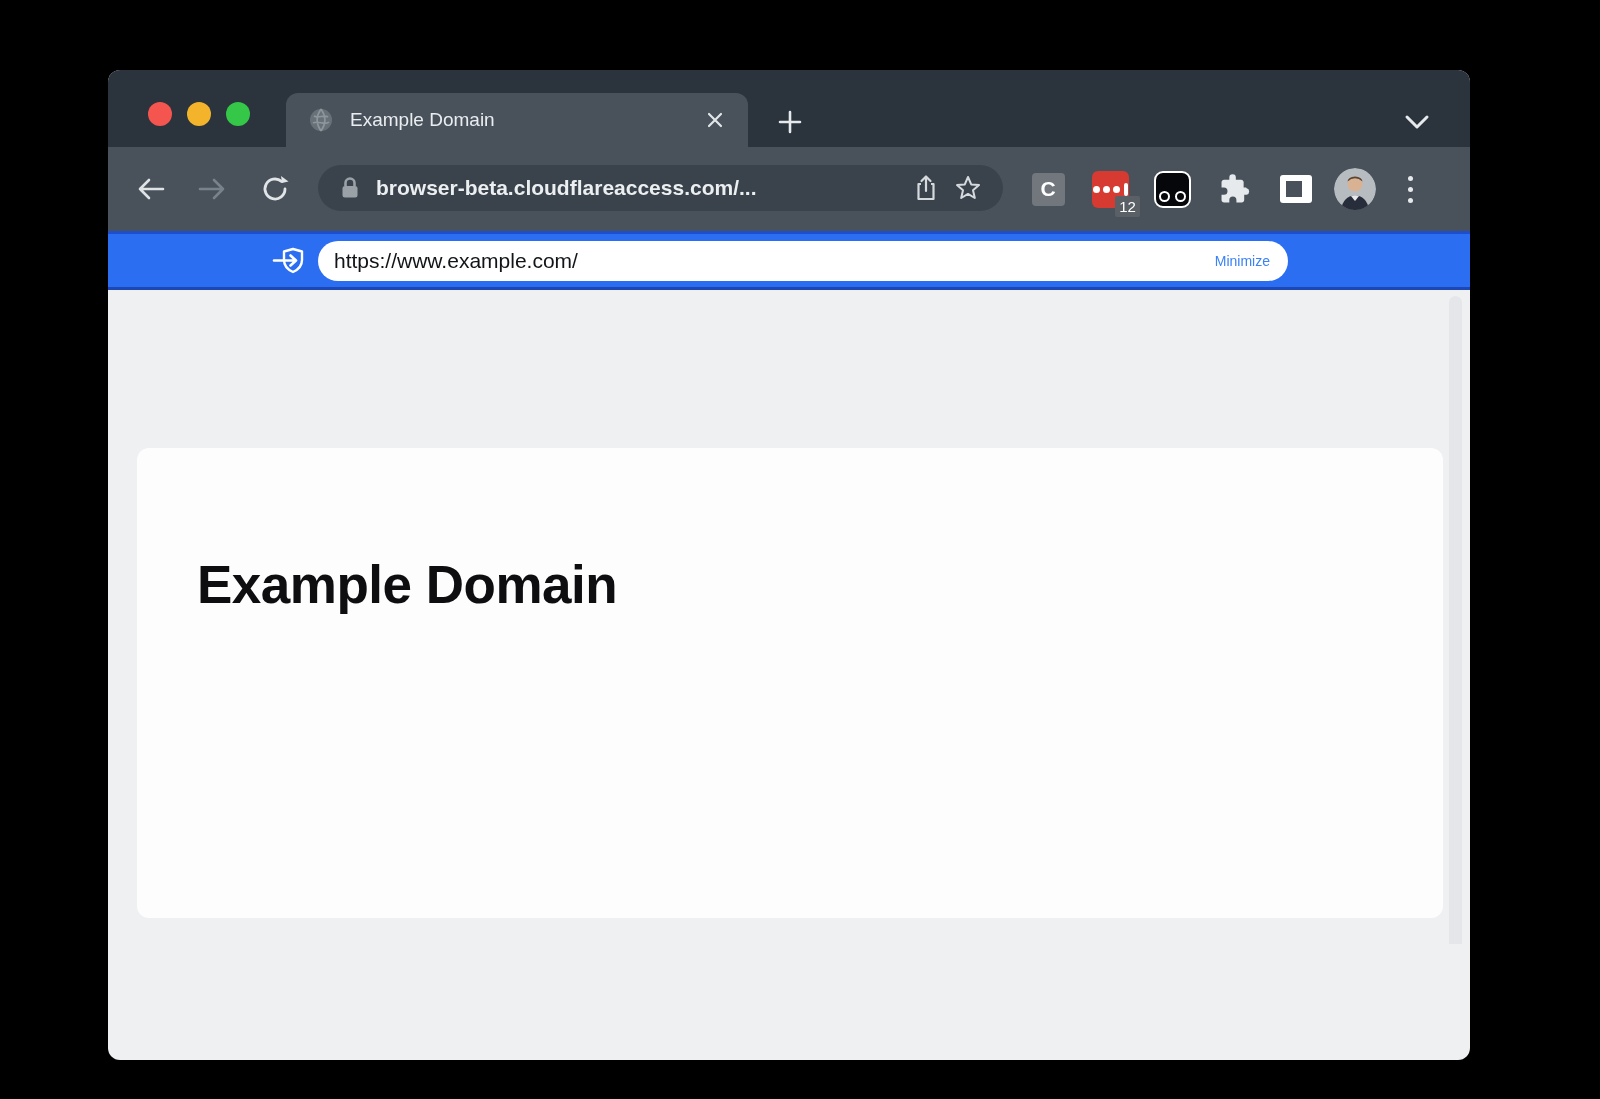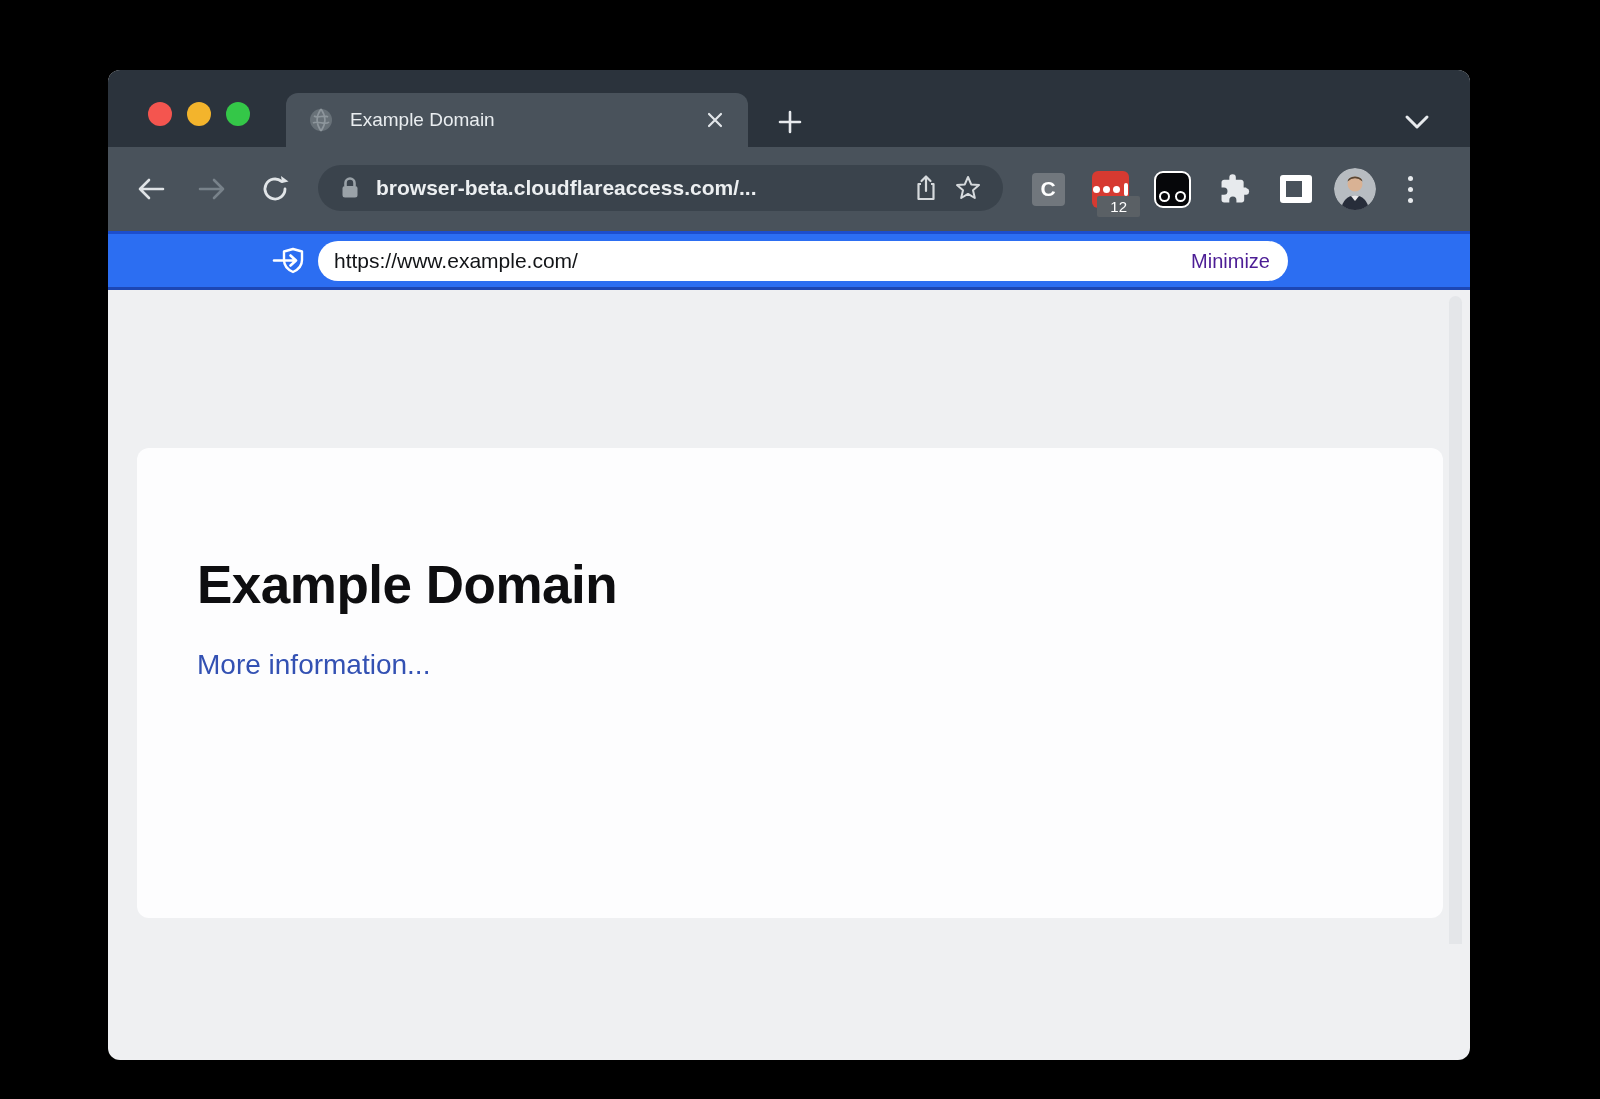--- a/index.html
+++ b/index.html
@@ -26,34 +26,34 @@
   .nav-reload{margin-left:19px;}
   .omnibox{position:absolute;left:210px;top:18px;width:685px;height:46px;background:#3a434c;border-radius:23px;display:flex;align-items:center;padding:0 14px 0 22px;}
   .omni-url{color:#eceff1;font-size:21px;font-weight:700;margin-left:16px;flex:1 1 auto;white-space:nowrap;overflow:hidden;}
   .omni-ic{width:42px;height:42px;display:flex;align-items:center;justify-content:center;flex:0 0 auto;border-radius:50%;cursor:pointer;}
   .ext-row{position:absolute;left:916px;top:0;height:84px;display:flex;align-items:center;gap:14px;}
   .ext{position:relative;width:48px;height:48px;display:flex;align-items:center;justify-content:center;cursor:pointer;}
   .ext-c-box{width:33px;height:33px;background:#71777d;border-radius:4px;color:#fff;font-size:21px;font-weight:700;display:flex;align-items:center;justify-content:center;}
   .ext-lp-box{width:37px;height:37px;background:#d63a31;border-radius:6px;display:flex;align-items:center;justify-content:center;gap:3px;}
   .lp-dot{width:7px;height:7px;border-radius:50%;background:#fff;}
   .lp-bar{width:4px;height:13px;border-radius:2px;background:#fff;margin-left:1px;}
-  .ext-badge{position:absolute;right:-6px;bottom:-4px;min-width:25px;height:21px;background:#5a6065;color:#fff;font-size:15px;display:flex;align-items:center;justify-content:center;border-radius:2px;padding:0 13px;}
+  .ext-badge{position:absolute;right:-6px;bottom:-4px;min-width:25px;height:21px;background:#5a6065;color:#fff;font-size:15px;display:flex;align-items:center;justify-content:center;border-radius:2px;padding:0 4px;}
   .ext-goggles-box{width:37px;height:37px;background:#06070a;border:2px solid #fff;border-radius:9px;position:relative;}
   .gg{position:absolute;bottom:4px;width:11px;height:11px;border:2.5px solid #fff;border-radius:50%;}
   .gg.l{left:3px;} .gg.r{right:3px;}
   .avatar{width:42px;height:42px;border-radius:50%;overflow:hidden;flex:0 0 auto;cursor:pointer;}
   .kebab{width:40px;height:48px;display:flex;flex-direction:column;align-items:center;justify-content:center;gap:6px;cursor:pointer;}
   .kebab i{width:5px;height:5px;border-radius:50%;background:#e7eaed;}
 
   
   .access-bar{position:absolute;left:0;top:161px;width:100%;height:59px;background:#2c6ef2;border-top:3px solid #1c4ecd;border-bottom:3px solid #1d47b5;}
   .shield-wrap{position:absolute;left:164px;top:11px;width:36px;height:32px;}
   .access-input{position:absolute;left:210px;top:7px;width:970px;height:40px;background:#fff;border-radius:20px;display:flex;align-items:center;padding:0 18px 0 16px;}
   .access-input input{border:none;outline:none;background:transparent;font-size:21px;color:#121417;flex:1 1 auto;padding:0;}
-  .minimize{color:#4c1d95;font-size:20px;flex:0 0 auto;cursor:pointer;text-align:right;}
+  .minimize{color:#3b82f6;font-size:14px;flex:0 0 auto;cursor:pointer;text-align:right;}
 
   
   .content{position:absolute;left:0;top:220px;width:100%;height:660px;background:#eff0f2;}
   .card{position:absolute;left:29px;top:158px;width:1306px;height:470px;background:#fdfdfe;border-radius:12px;padding:106px 60px 0 60px;}
   .card h1{margin:0;font-size:53px;font-weight:700;color:#0e0e10;letter-spacing:-.5px;}
   .card p{margin:42px 0 0 0;font-size:28px;line-height:38px;color:#202226;max-width:1150px;}
   .card a{display:inline-block;margin-top:34px;font-size:28px;color:#3351b3;text-decoration:none;cursor:pointer;}
   .scrollbar-thumb{position:absolute;right:8px;top:6px;width:13px;height:648px;background:#e4e6e9;border-radius:7px 7px 0 0;}
   svg{display:block;}
 </style>
@@ -195,19 +195,18 @@
       </div>
       <div class="access-input">
         <input value="https://www.example.com/" style="">
         <span class="minimize">Minimize</span>
       </div>
     </div>
 
     <div class="content">
       <div class="card">
         <h1>Example Domain</h1>
-        <a href="#">More information...</a>
       </div>
       <div class="scrollbar-thumb"></div>
     </div>
 
   </div>
 </div>
 
 </body></html>

